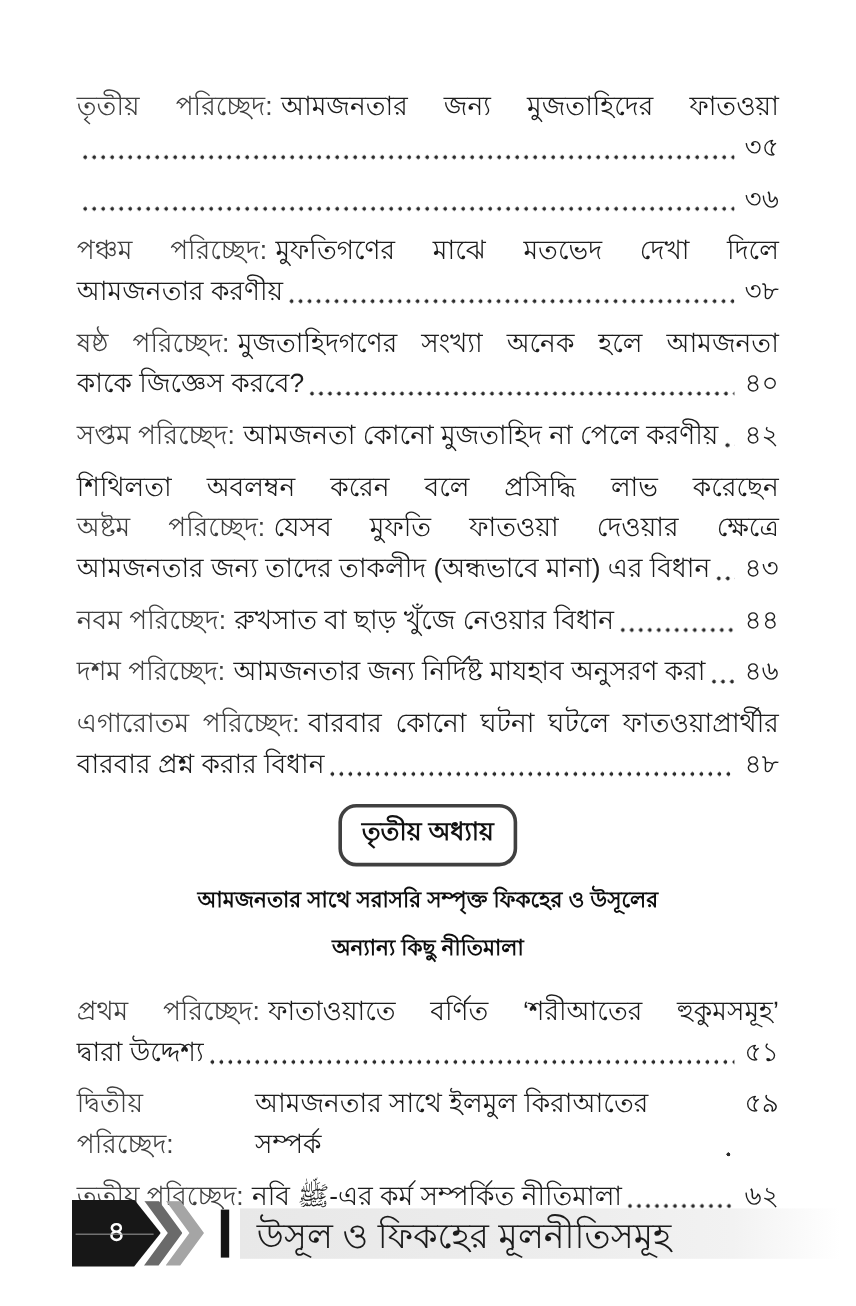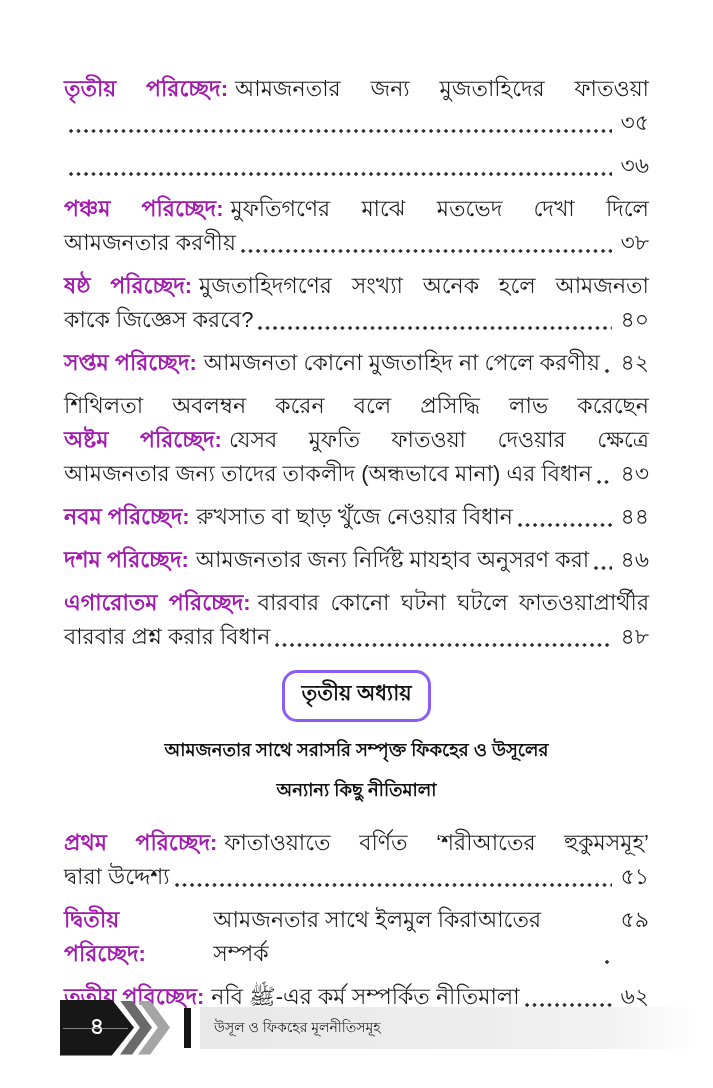--- a/index.html
+++ b/index.html
@@ -3,35 +3,35 @@
 <meta charset="utf-8">
 <style>
   html,body{margin:0;padding:0;}
   body{
     width:713px;height:1088px;background:#ffffff;position:relative;overflow:hidden;
     font-family:"Liberation Sans","DejaVu Sans",sans-serif;color:#1d1d1d;
   }
   .content{padding:72px 64px 0 64px;}
   .toc-list{display:block;}
   .toc-entry{font-size:22px;line-height:34px;margin:0 0 9px 0;}
-  .toc-label{font-weight:700;color:#a21caf;margin-right:7px;}
+  .toc-label{font-weight:400;color:#404040;margin-right:7px;}
   .toc-line{min-height:34px;}
   .toc-line.fill{text-align:justify;text-align-last:justify;}
   .toc-line.last{display:flex;align-items:baseline;}
   .toc-text{white-space:normal;}
   .leader{flex:1;min-width:16px;position:relative;align-self:stretch;}
   .leader::after{
     content:"";position:absolute;left:5px;right:4px;bottom:7px;height:4px;
     background-image:radial-gradient(circle at 2px 2px,#2b2b2b 1.5px,rgba(0,0,0,0) 1.8px);
     background-size:7.5px 4px;background-repeat:repeat-x;
   }
   .toc-page{margin-left:4px;white-space:nowrap;}
   .badge-row{text-align:center;margin:16px 0 8px 0;}
   .chapter-badge{
-    display:inline-block;border:3px solid #8b5cf6;border-radius:15px;
+    display:inline-block;border:3px solid #404040;border-radius:15px;
     padding:4px 16px 7px 16px;font-size:21px;font-weight:600;color:#111;
   }
   .section-heading{margin:6px 0 16px 0;text-align:center;font-size:18px;font-weight:700;color:#0e0e0e;}
   .section-heading .h-line{display:block;line-height:40px;}
   .footer{
     position:absolute;left:0;top:999px;width:713px;height:57px;
     display:flex;align-items:center;padding:0;
   }
   .page-num-block{
     margin-left:60px;width:74px;height:56px;position:relative;z-index:3;
@@ -45,22 +45,22 @@
   }
   .chev{width:32px;height:54px;flex:0 0 auto;
     clip-path:polygon(0 0,38% 0,100% 50%,38% 100%,0 100%,62% 50%);
   }
   .chev1{margin-left:-14px;background:#6a6a6a;z-index:2;}
   .chev2{margin-left:-14px;background:#a5a5a5;z-index:1;}
   .vbar{margin-left:14px;width:7px;height:40px;background:#141414;flex:0 0 auto;}
   .strip{
     margin-left:9px;margin-right:12px;flex:1;height:42px;
     background:linear-gradient(to right,#e8e8e8 0%,#ededed 55%,#f2f2f2 82%,rgba(243,243,243,0) 100%);
-    display:flex;align-items:center;padding-left:14px;
-    font-size:14px;color:#1b1b1b;
+    display:flex;align-items:flex-start;padding-left:14px;
+    font-size:29px;color:#1b1b1b;
   }
 </style>
 </head>
 <body>
 
 <div class="page">
   <main class="content">
 
     <section class="toc-list" id="list-ch2">
         <div class="toc-entry">

